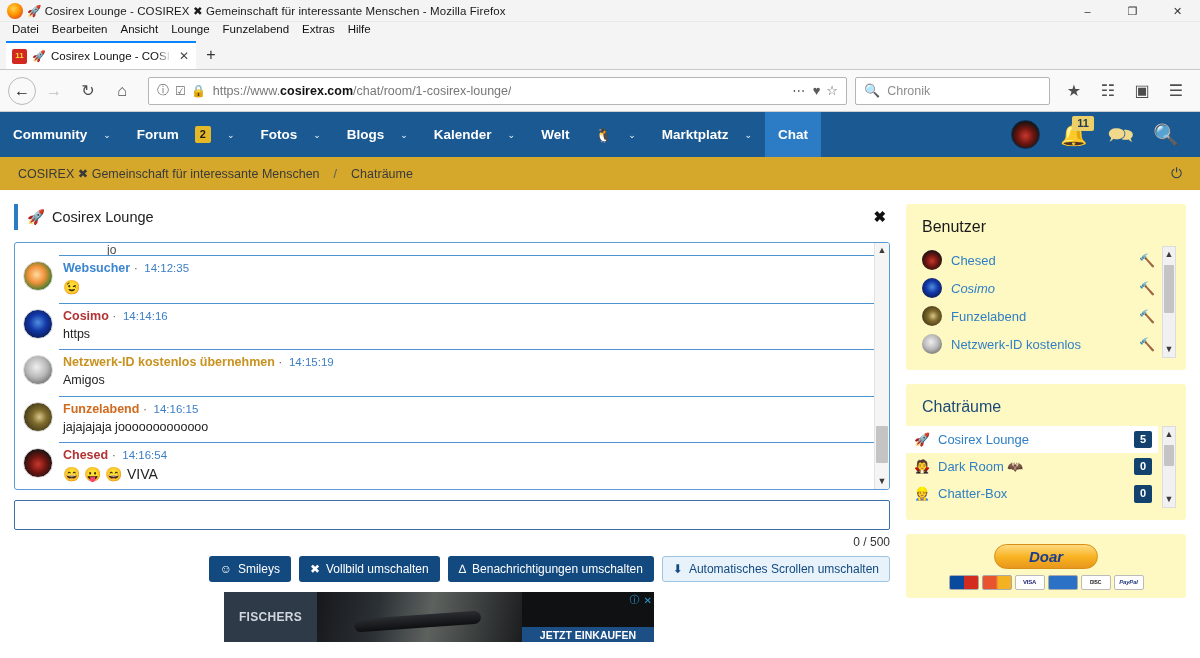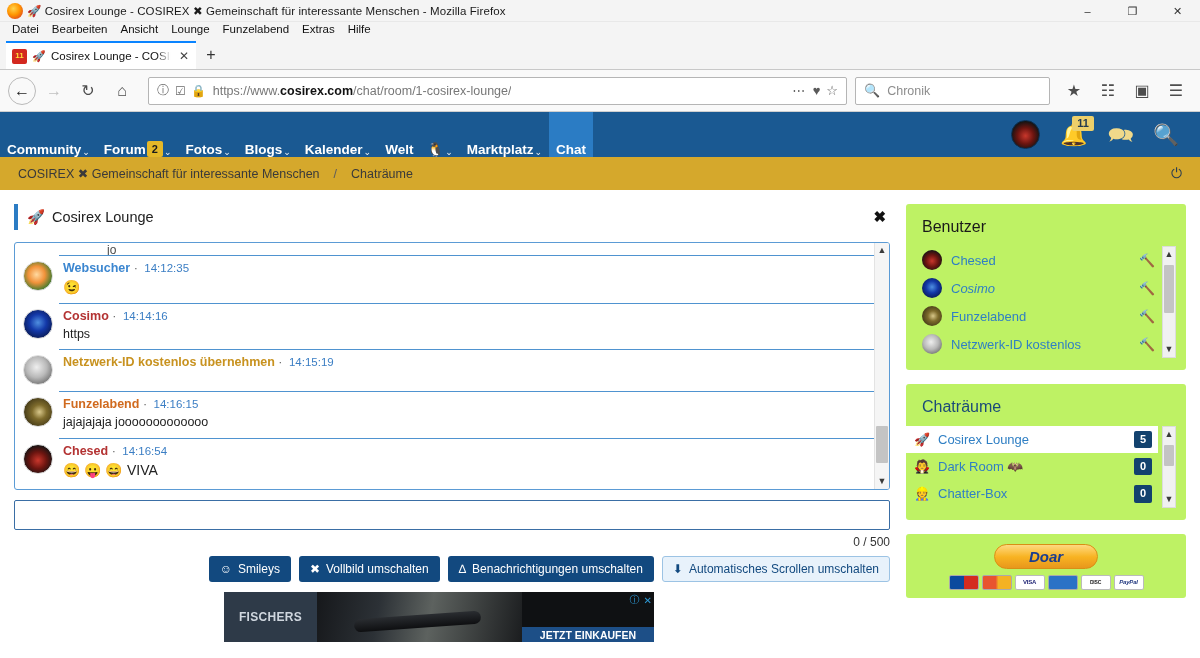--- a/index.html
+++ b/index.html
@@ -160,26 +160,26 @@
 
   
   .site-nav {
     height: 45px;
     background: #1a5992;
     display: flex;
     align-items: stretch;
     color: #fff;
   }
   .site-nav-item {
-    display: flex; align-items: flex-end;
-    padding: 0 7px;
+    display: flex; align-items: center;
+    padding: 0 13px;
     font-size: 13.5px;
     font-weight: bold;
     color: #fff;
-    gap: 1px;
+    gap: 16px;
     white-space: nowrap;
   }
   .site-nav-item.active { background: #2b7cc4; }
   .caret { font-size: 9px; font-weight: normal; opacity: .95; }
   .nav-count {
     background: #e5b828; color: #1b1b1b;
     font-size: 11px; font-weight: bold;
     padding: 1px 5px; border-radius: 2px;
     line-height: 1.3;
   }
@@ -367,21 +367,21 @@
     text-align: center; padding: 2px 12px 1px; margin-top: 8px;
   }
   .ad-corner {
     position: absolute; right: 2px; top: 1px;
     display: flex; gap: 4px; align-items: center;
     color: #2e9ad6; font-size: 10px;
   }
 
   
   .panel {
-    background: #bef264;
+    background: #fef9c3;
     border-radius: 3px;
     margin-bottom: 14px;
     overflow: hidden;
   }
   .panel-title {
     font-size: 16px; color: #1b4a78;
     padding: 14px 16px 10px 16px;
   }
   .panel-title.dark { color: #1a1a1a; }
   .panel-list { padding: 0 10px 12px 10px; display: flex; }
@@ -592,20 +592,21 @@
             <div class="msg-text">https</div>
           </div>
         </div>
 
         <div class="msg">
           <div class="msg-av av-netzwerk"></div>
           <div class="msg-body">
             <div class="msg-meta">
               <span style="color:#c8921f">Netzwerk-ID kostenlos übernehmen</span><span class="msg-dot"> · </span><span class="msg-time">14:15:19</span>
             </div>
+            <div class="msg-text">Amigos</div>
           </div>
         </div>
 
         <div class="msg">
           <div class="msg-av av-funzel"></div>
           <div class="msg-body">
             <div class="msg-meta">
               <span style="color:#d06a1e">Funzelabend</span><span class="msg-dot"> · </span><span class="msg-time">14:16:15</span>
             </div>
             <div class="msg-text">jajajajaja jooooooooooooo</div>

